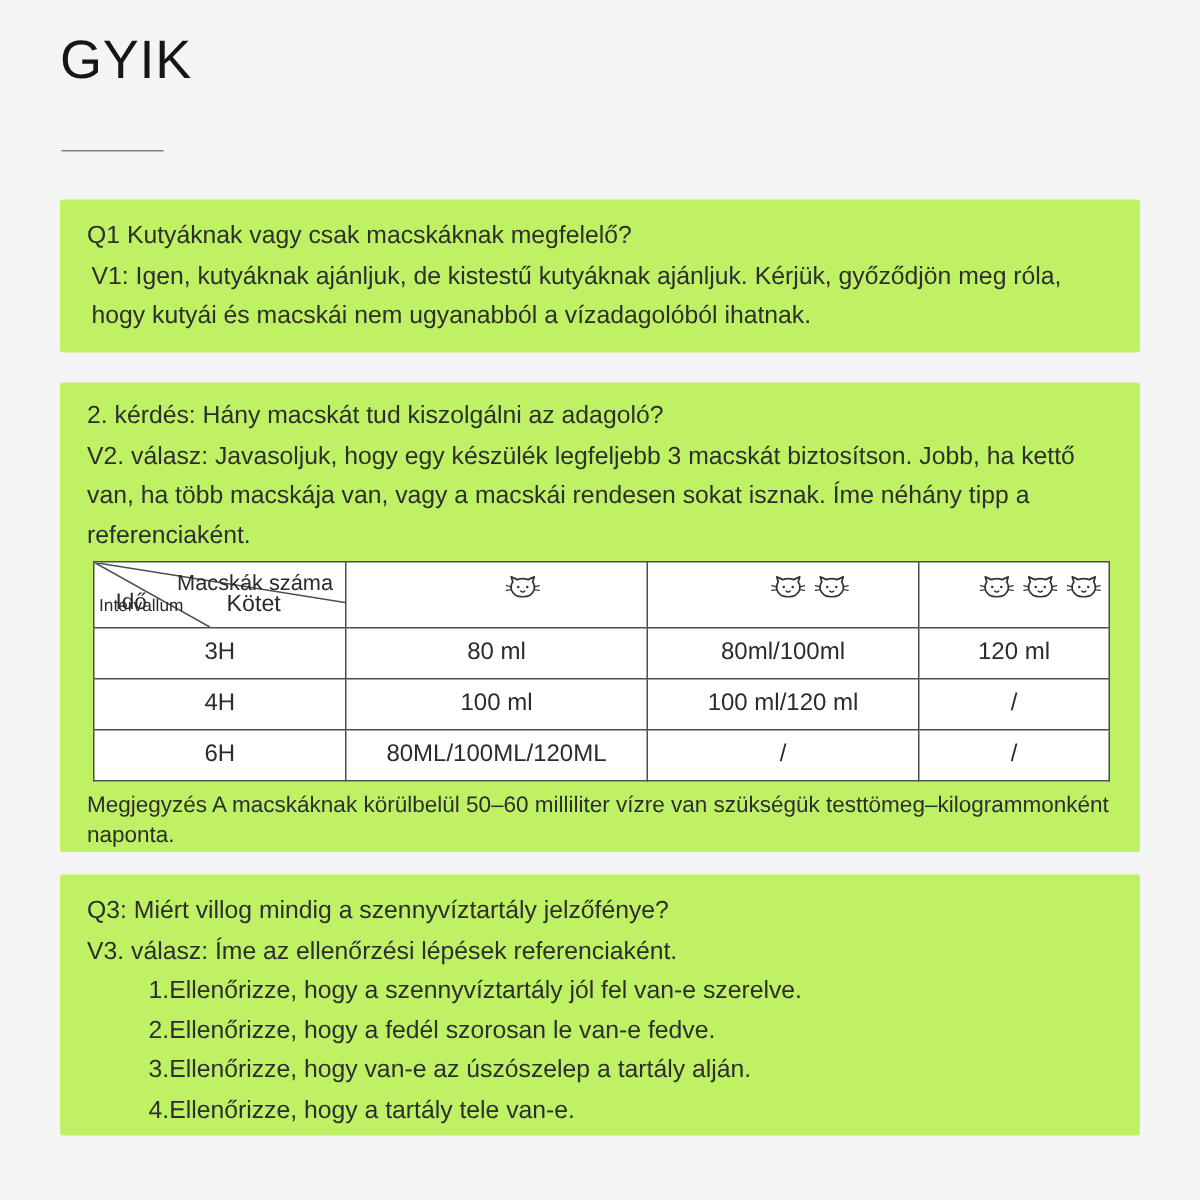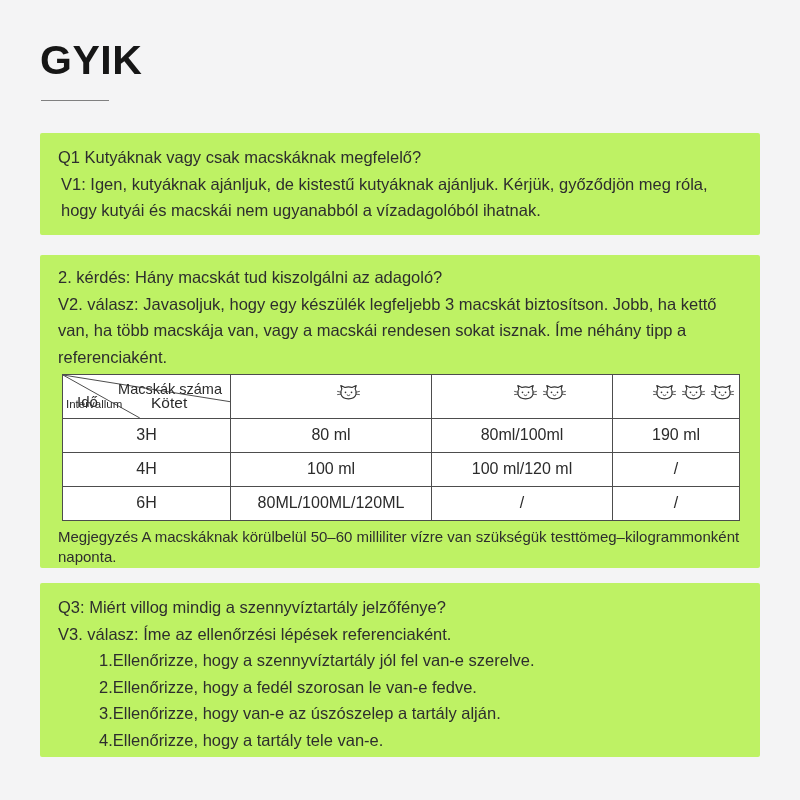--- a/index.html
+++ b/index.html
@@ -6,22 +6,22 @@
   body{
     width:800px;height:800px;
     background:#f4f4f5;
     font-family:"Liberation Sans", sans-serif;
     color:#2e2e2e;
     overflow:hidden;
   }
   .page{position:relative;width:800px;height:800px;}
 
   .page-title{
-    position:absolute;left:40px;top:37px;
-    font-size:41px;font-weight:700;color:#161616;
+    position:absolute;left:40px;top:19px;
+    font-size:36px;font-weight:400;color:#161616;
     letter-spacing:0.5px;
   }
   .title-underline{
     position:absolute;left:41px;top:100px;
     width:68px;height:1px;background:#808080;
   }
 
   .card{
     position:absolute;left:40px;width:720px;
     background:#bef264;border-radius:2px;
@@ -140,21 +140,21 @@
     <circle cx="9.6" cy="9.2" r="0.95" fill="#333333"></circle>
     <circle cx="16.4" cy="9.2" r="0.95" fill="#333333"></circle>
     <path d="M11.4 12.3 Q13 13.8 14.6 12.3" fill="none" stroke="#333333" stroke-width="1" stroke-linecap="round"></path>
     <path d="M0.6 8.2 L4.4 9.1 M0.6 11.8 L4.4 11.3 M25.4 8.2 L21.6 9.1 M25.4 11.8 L21.6 11.3" stroke="#333333" stroke-width="0.9" stroke-linecap="round"></path>
   </svg></span></td>
       </tr>
       <tr>
         <td>3H</td>
         <td>80 ml</td>
         <td>80ml/100ml</td>
-        <td>190 ml</td>
+        <td>120 ml</td>
       </tr>
       <tr>
         <td>4H</td>
         <td>100 ml</td>
         <td>100 ml/120 ml</td>
         <td>/</td>
       </tr>
       <tr>
         <td>6H</td>
         <td>80ML/100ML/120ML</td>

